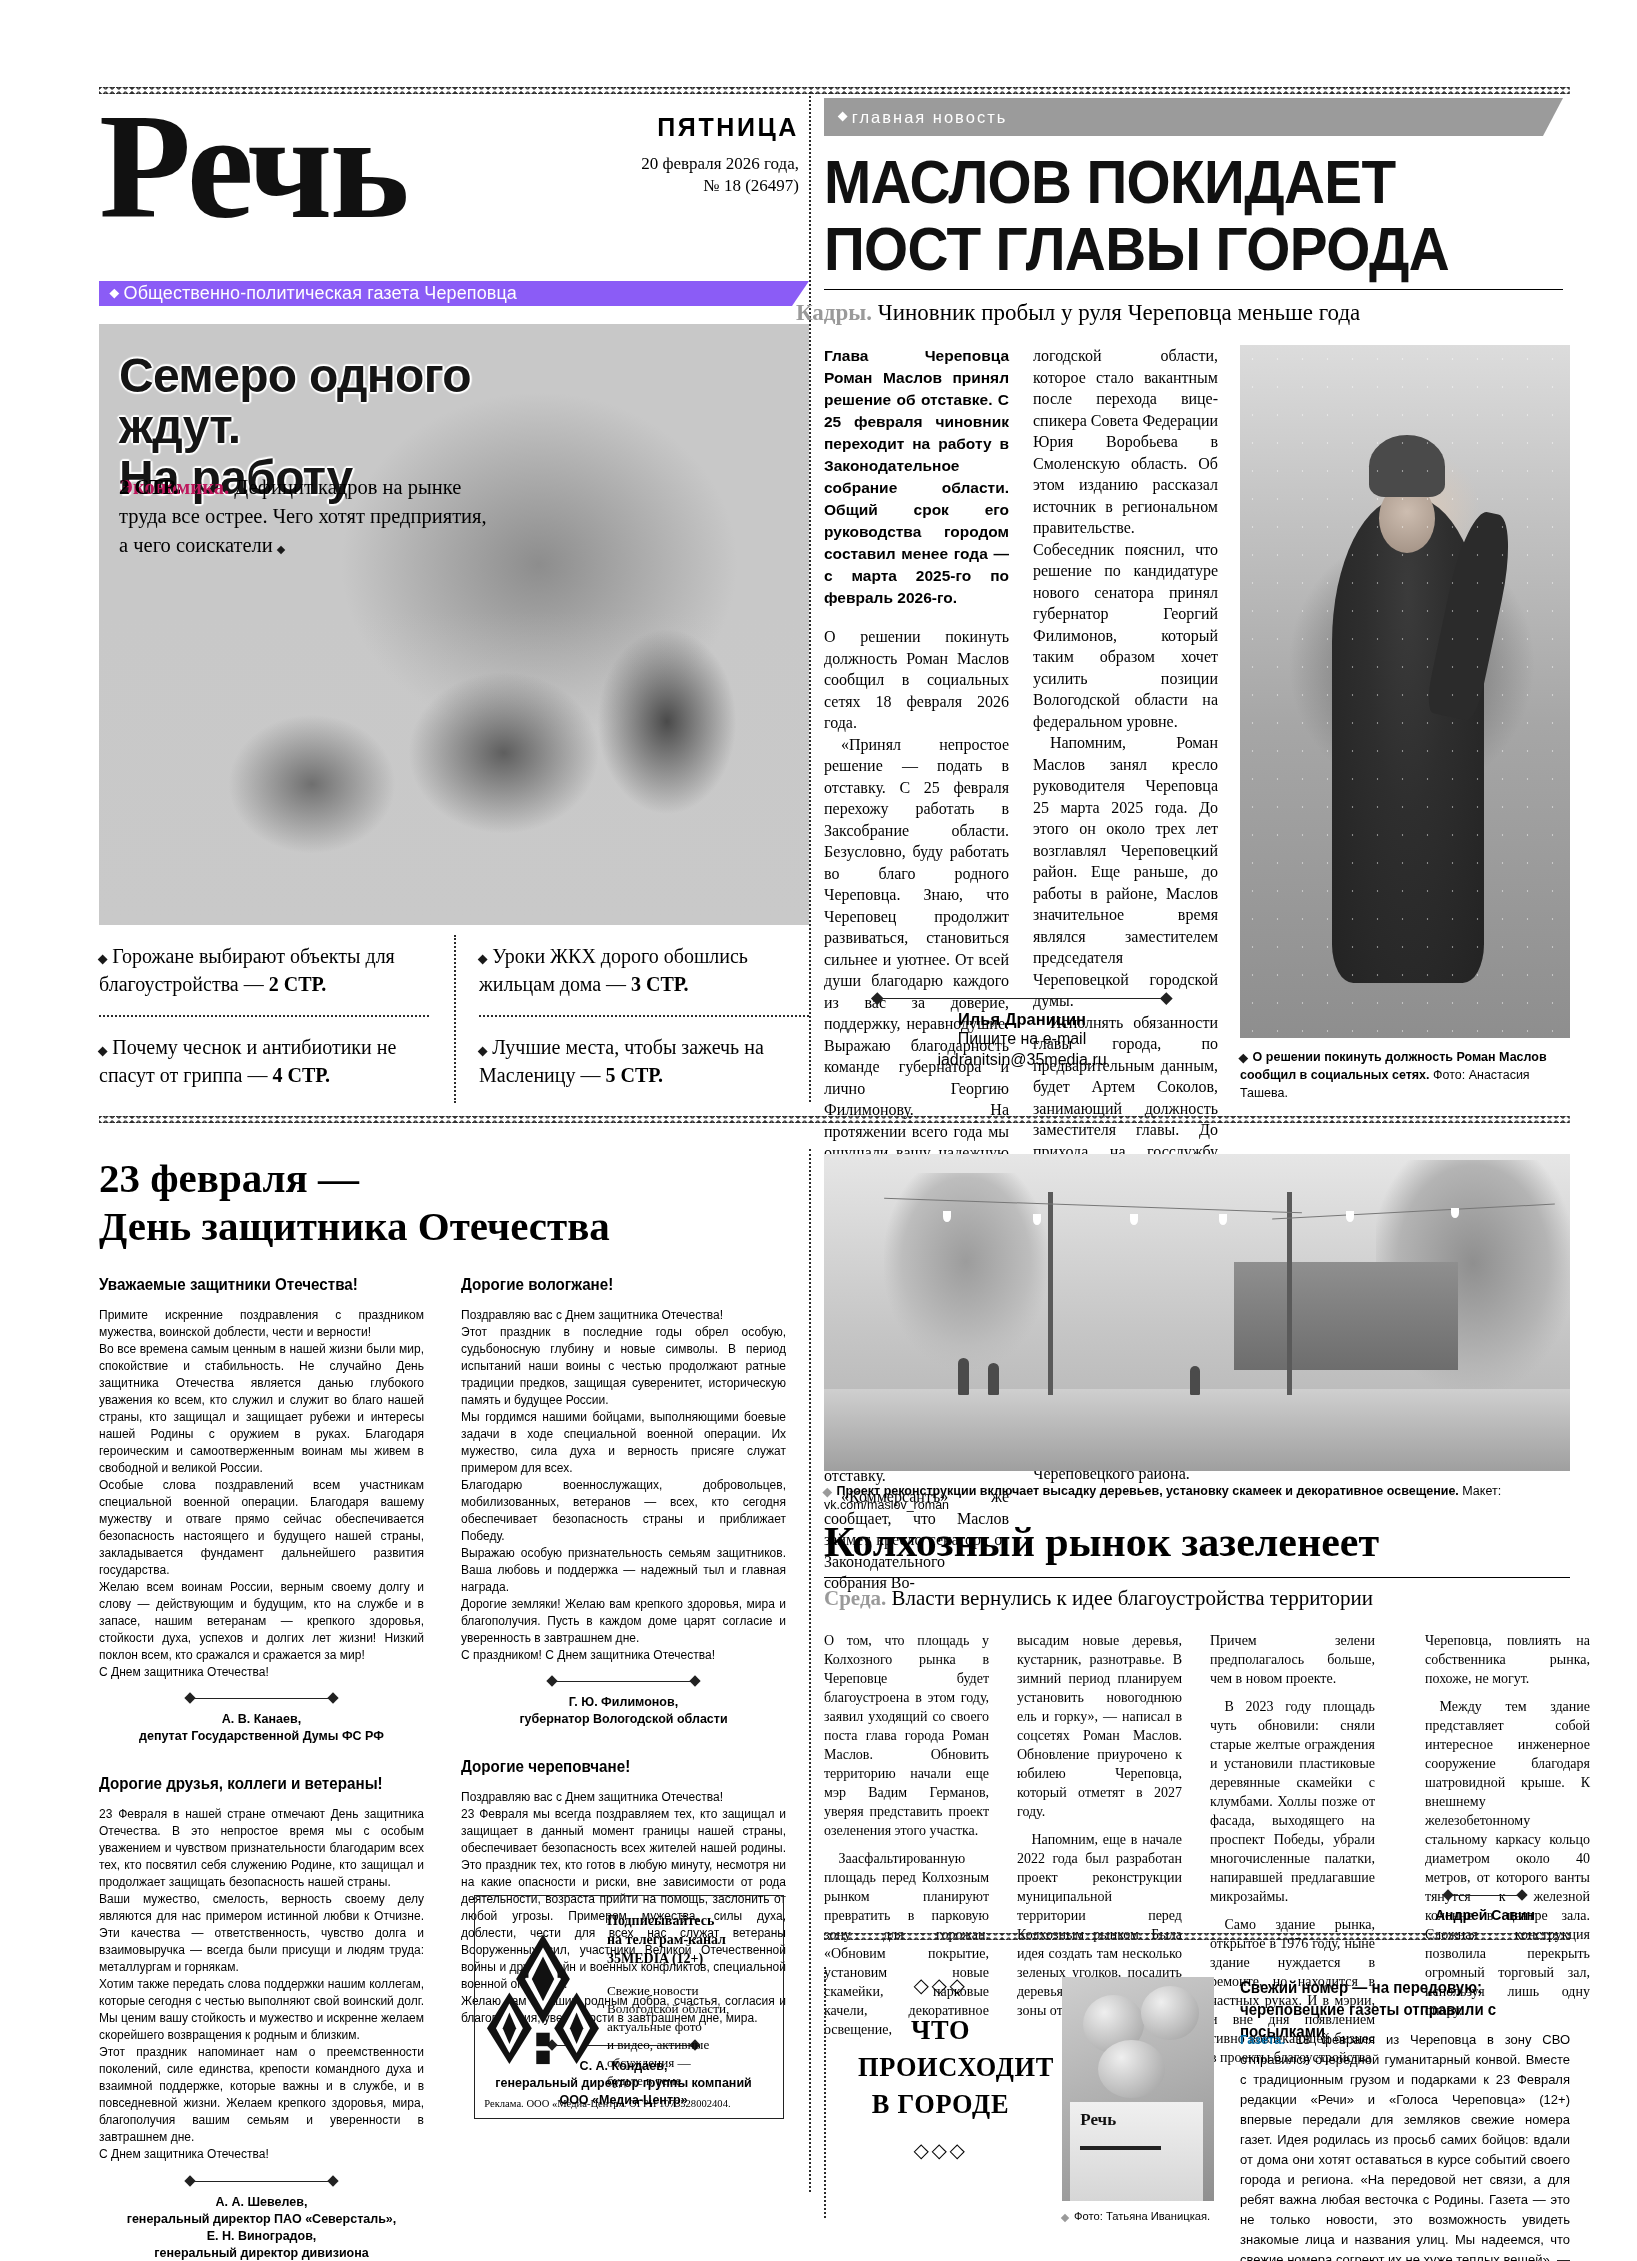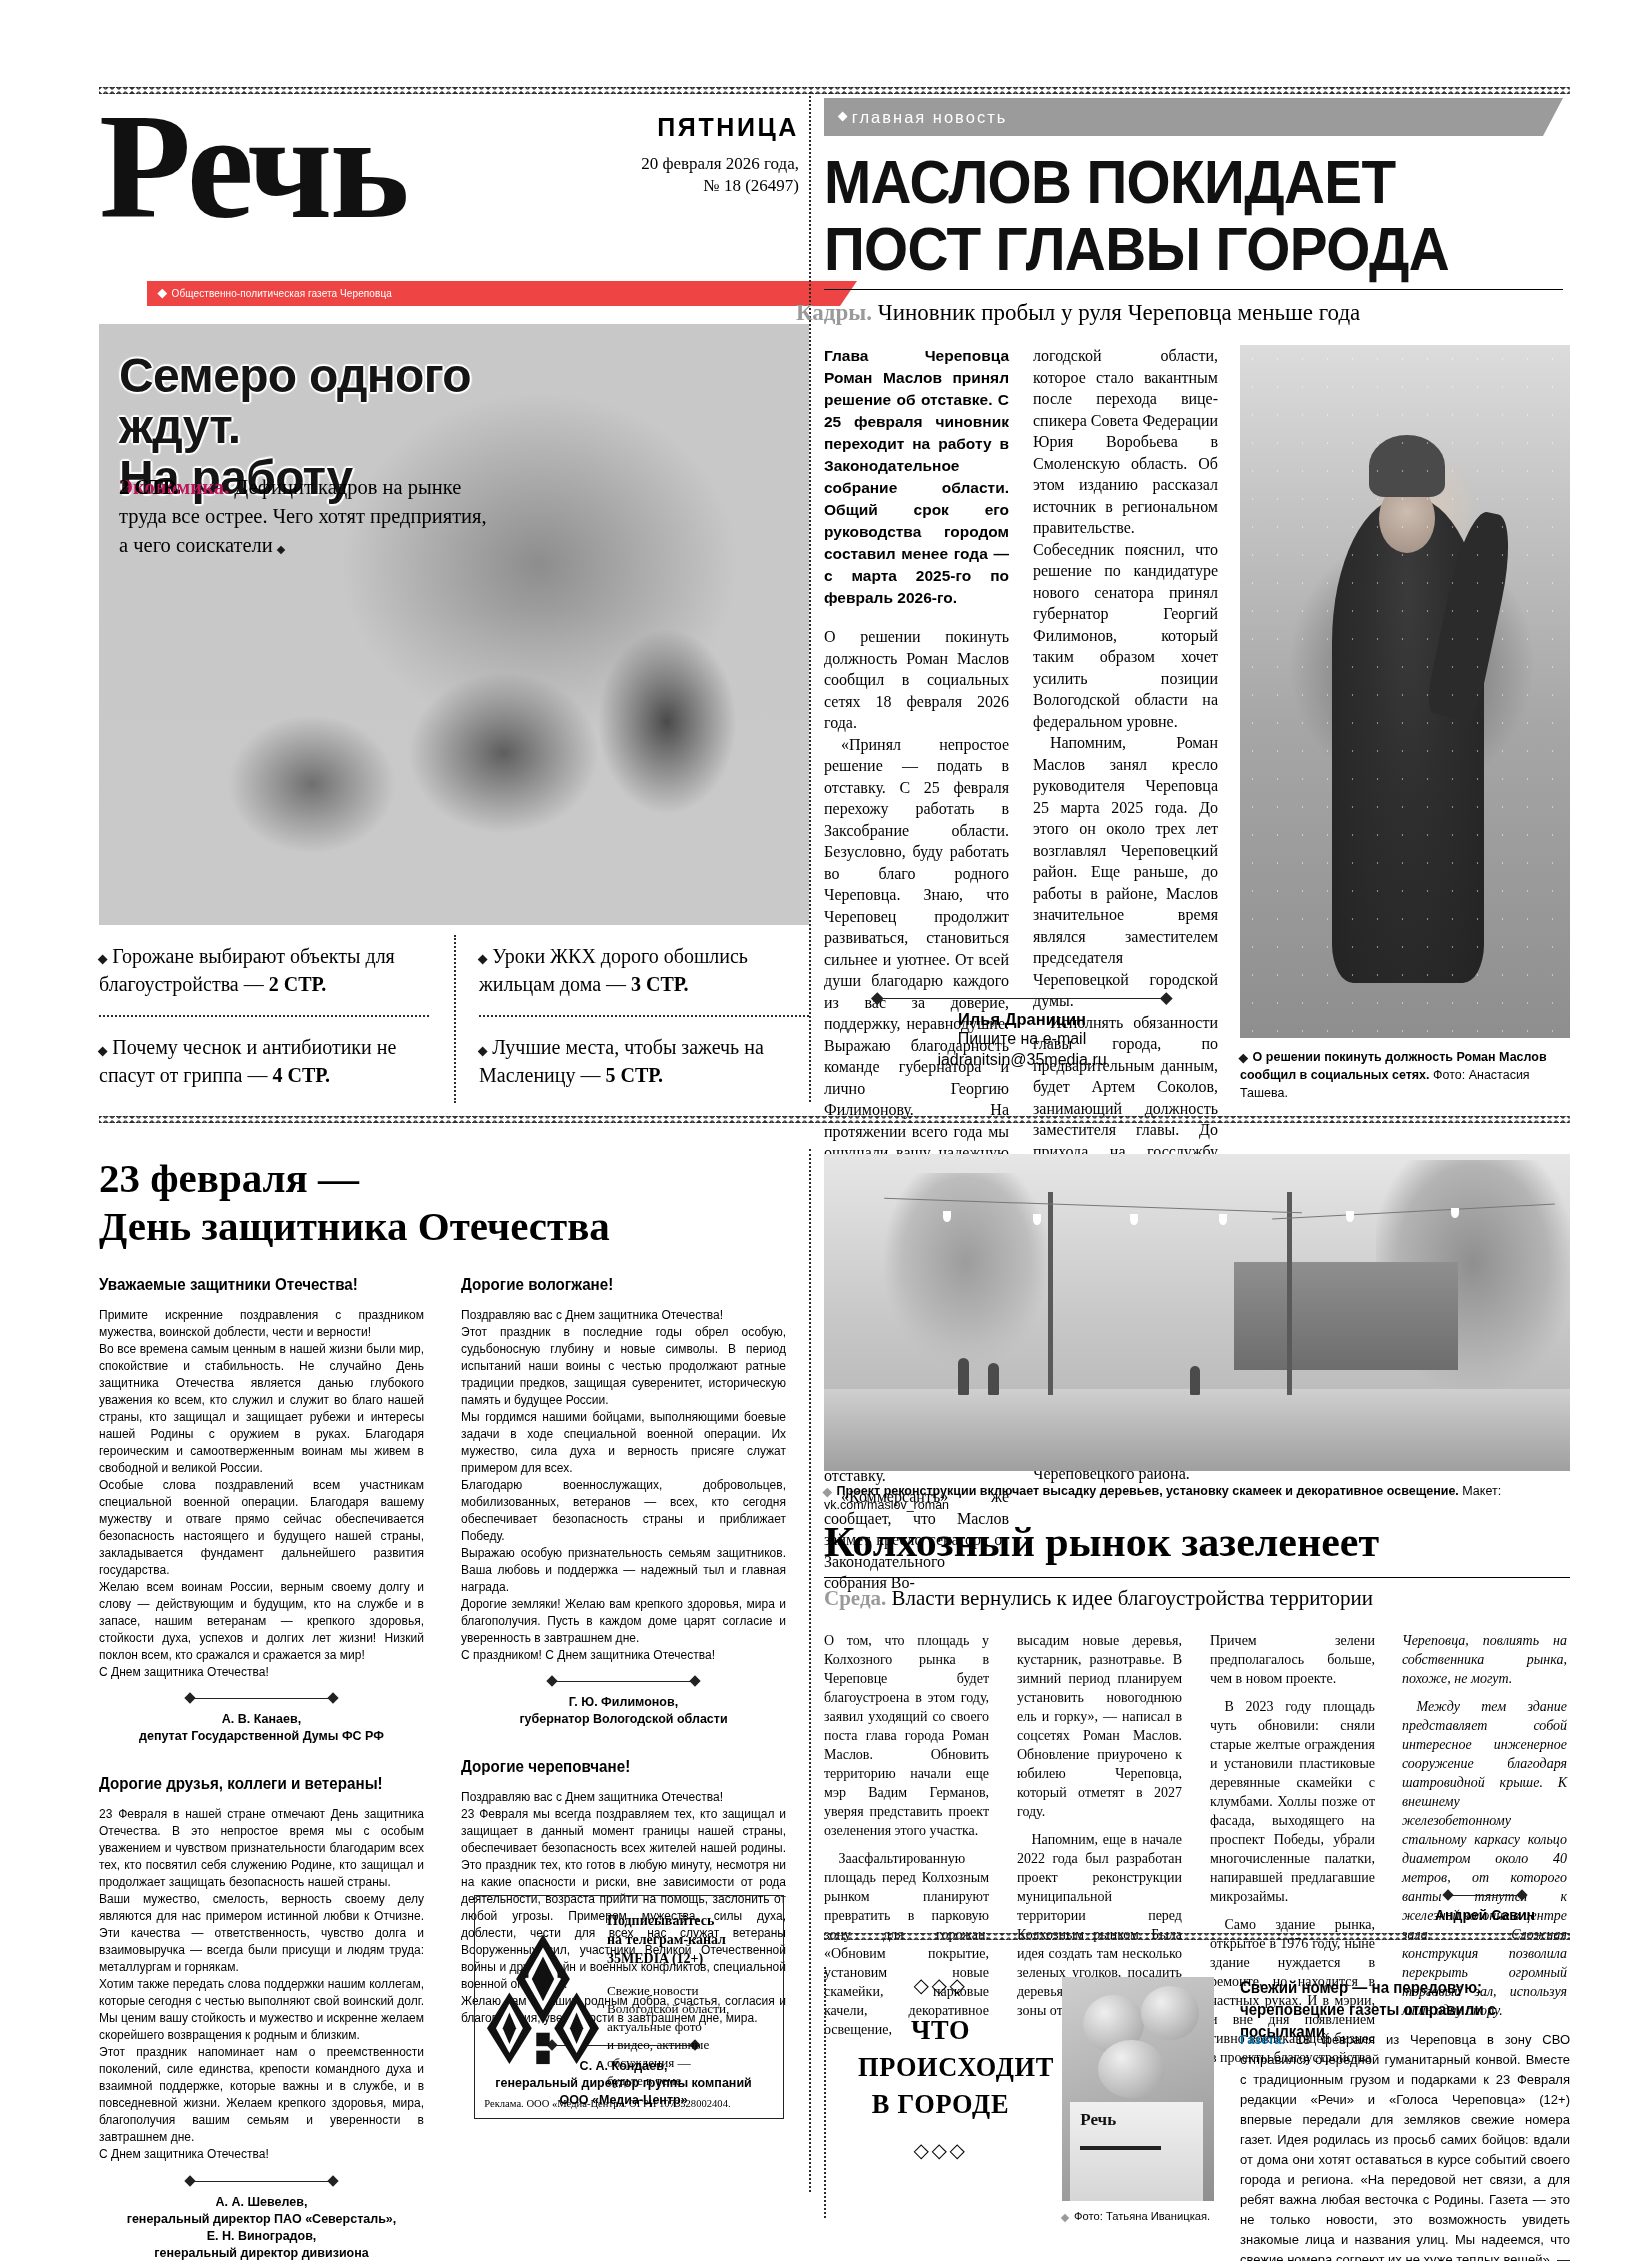--- a/index.html
+++ b/index.html
@@ -36,25 +36,24 @@
     font-weight:700; font-size:151px; line-height:132px;
     letter-spacing:-2.6px; margin-top:13.2px; color:#111;
   }
   #dateblock { position:absolute; right:0; top:26.4px; width:251px; text-align:right; }
   #weekday { font-family:"Liberation Sans", sans-serif; font-weight:700;
              font-size:25px; letter-spacing:2.6px; }
   #dateline { font-size:17px; line-height:22.4px; margin-top:10.6px; }
 
   #strapline {
     position:absolute; left:99px; top:281px; width:710px; height:25px;
-    background:#ef4444; color:#fff; display:flex; align-items:center;
+    background:#8b5cf6; color:#fff; display:flex; align-items:center;
     padding-left:12px; font-family:"Liberation Sans", sans-serif;
-    font-size:10px; letter-spacing:0.1px;
+    font-size:18px; letter-spacing:0.1px;
     clip-path: polygon(0 0, 100% 0, calc(100% - 17px) 100%, 0 100%);
-    margin-left: 48px;
   }
   #strapline .dia-sm { background:#fff; width:6.6px;height:6.6px;}
 
   
   #feature { position:absolute; left:99px; top:324px; width:710px; height:601px;
              background:#d8d8d8; overflow:hidden; }
   #feature .photo {
     position:absolute; inset:0;
     background:
       radial-gradient(ellipse 198px 172px at 62% 40%, #8d8d8d 0%, #b0b0b0 60%, #c8c8c8 100%),
@@ -212,21 +211,21 @@
   #projCap .src { font-weight:400; }
 
   #kolHead { position:absolute; left:824px; top:1518px; width:746px;
      font-family:"Liberation Serif", serif; font-weight:700; font-size:42px; line-height:48px;}
   #kolRule { position:absolute; left:824px; top:1577px; width:746px; border-top:1.3px solid #000; }
   #kolSub { position:absolute; left:824px; top:1586px; width:746px; font-size:21px; }
   #kolSub .kicker { color:#9a9a9a; font-weight:700; }
   #kolCols { position:absolute; left:824px; top:1631px; width:746px; height:310px; }
   #kolCols .kc { position:absolute; top:0; width:165px; }
   #kolCols .kc.k1{left:0;} #kolCols .kc.k2{left:193px;}
-  #kolCols .kc.k3{left:386px;} #kolCols .kc.k4{left:578px;font-style:italic;}
+  #kolCols .kc.k3{left:386px;} #kolCols .kc.k4{left:601px;}
   .kp { font-size:14px; line-height:19px; text-align:justify; margin:0; text-indent:14.5px;}
   .kp.noind{ text-indent:0;}
   #kolSign { position:absolute; left:1400px; top:1888px; width:170px; text-align:center;
      font-family:"Liberation Sans", sans-serif; font-weight:700; font-size:14px;}
 
   
   #bandC { position:absolute; left:824px; top:1933px; width:746px; }
 
   #whatHap { position:absolute; left:858px; top:1974px; width:165px; text-align:center; }
   #whatHap .deco { font-size:20px; letter-spacing:2.6px; line-height:22.4px; }

